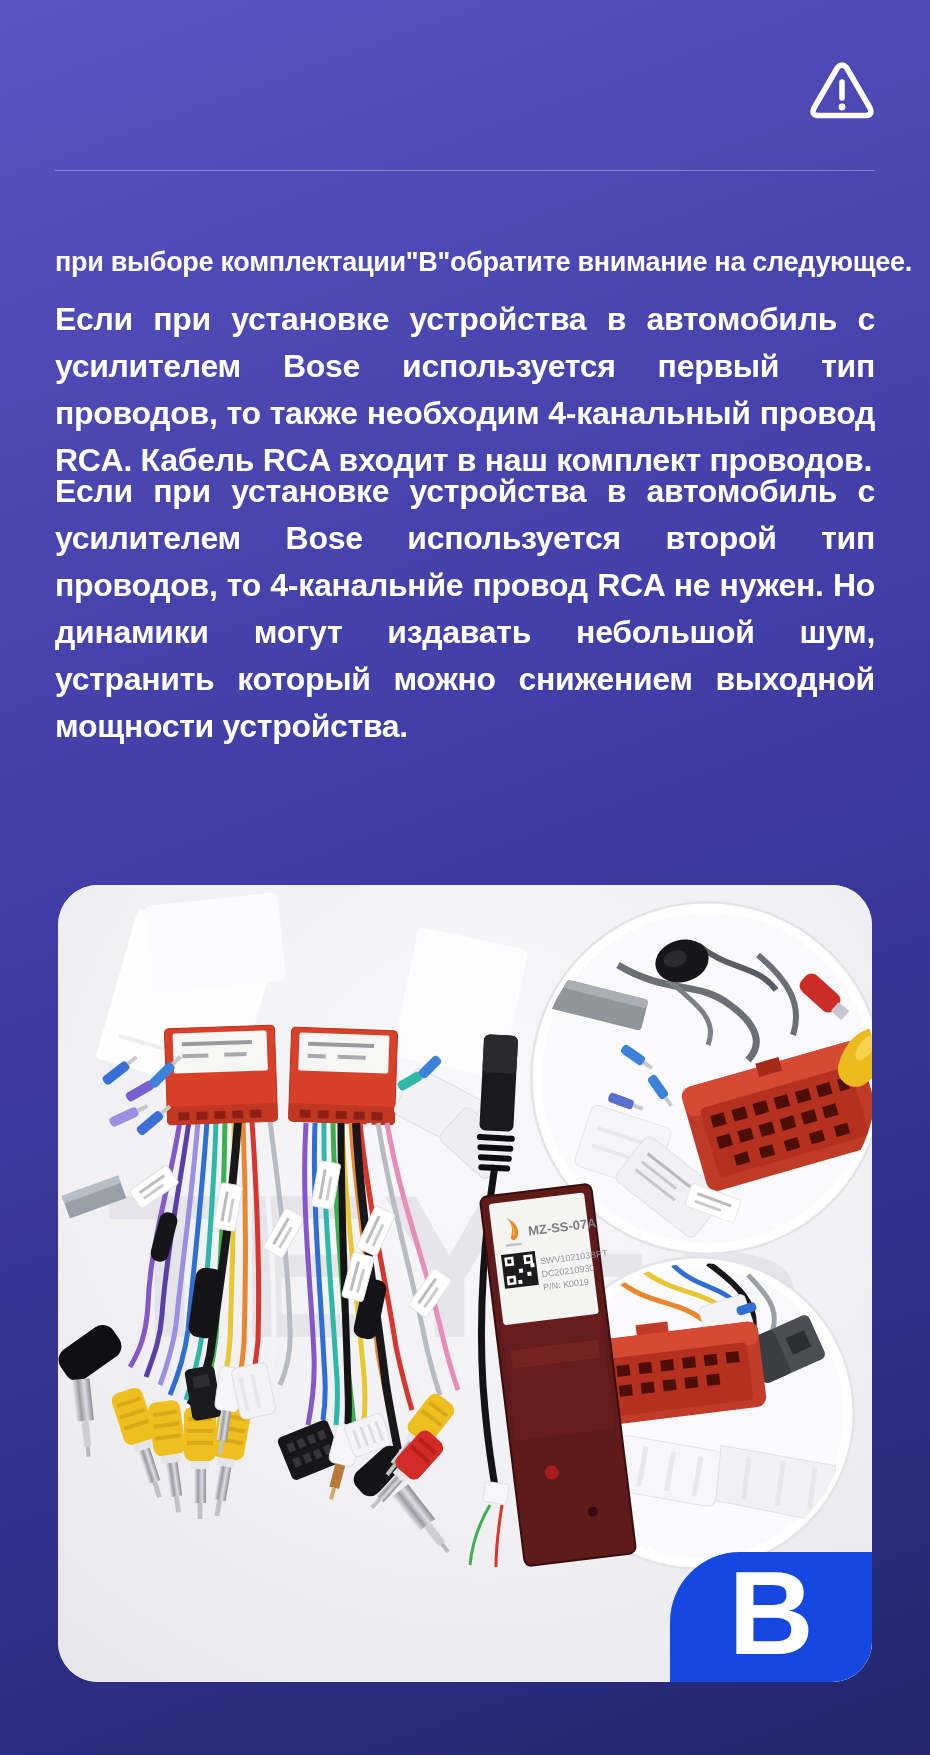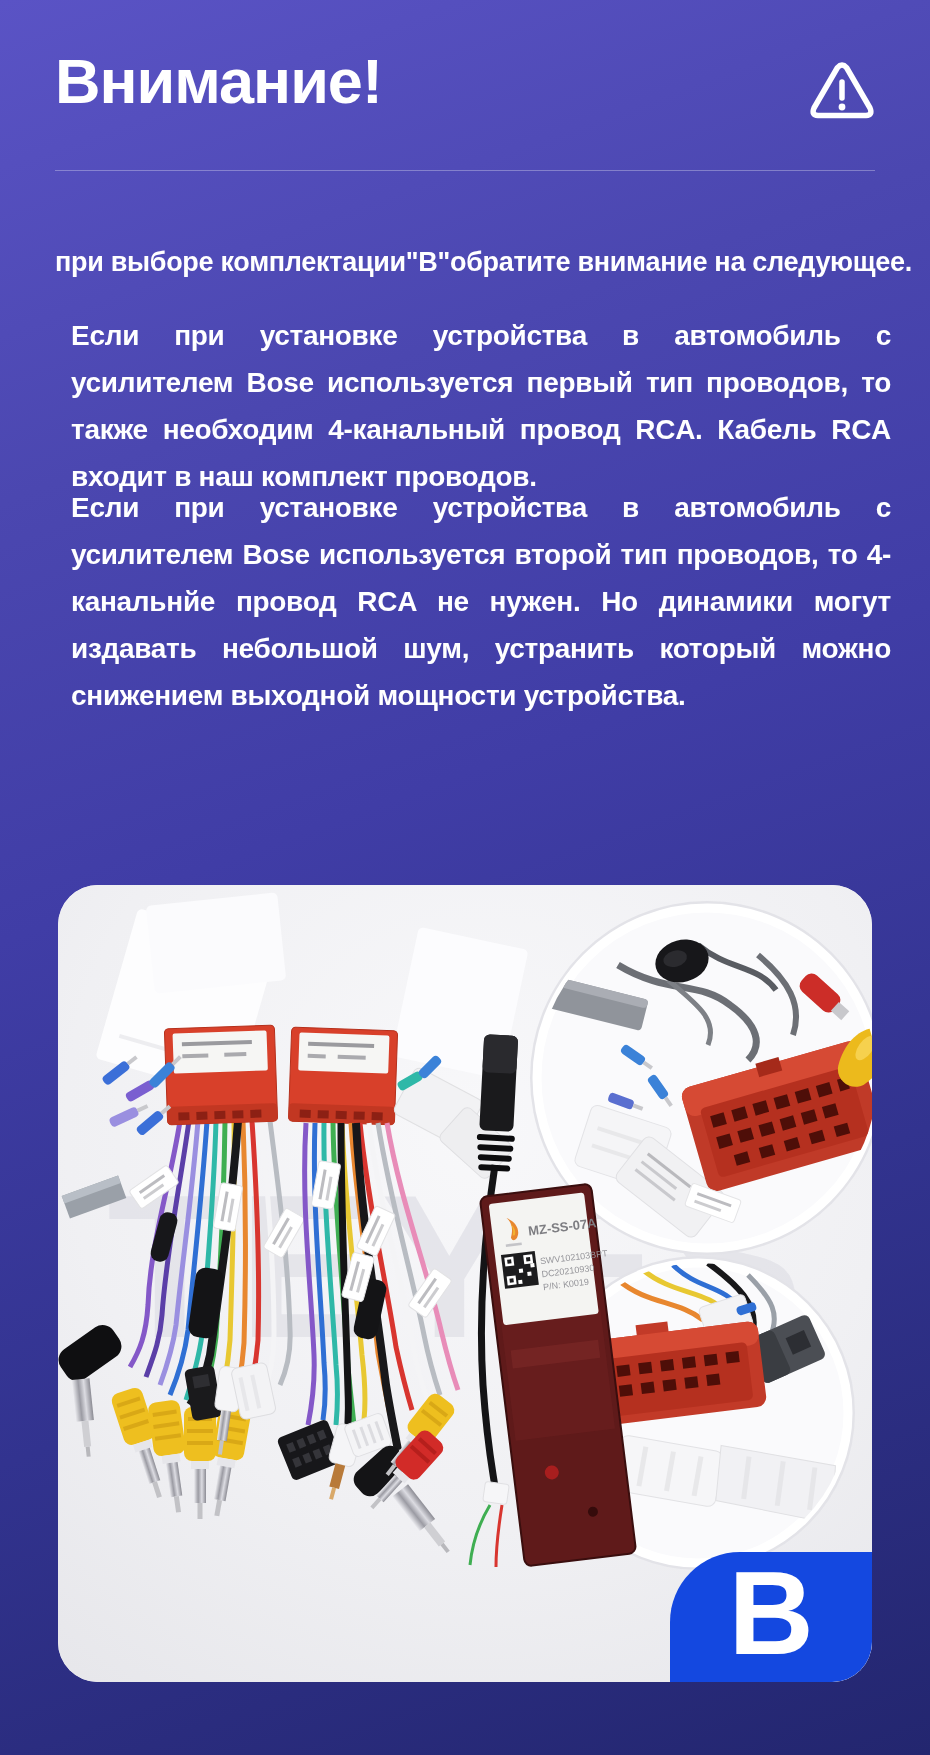--- a/index.html
+++ b/index.html
@@ -13,42 +13,41 @@
     font-size:63px;font-weight:bold;letter-spacing:-1px;line-height:1;
   }
   .warn-icon{position:absolute;left:808px;top:60px;width:68px;height:62px;}
   .divider{position:absolute;left:55px;top:170px;width:820px;height:1px;background:rgba(255,255,255,0.30);}
   .intro{
     position:absolute;left:55px;top:220px;width:840px;color:#ffffff;
     font-size:27px;font-weight:bold;letter-spacing:-0.3px;white-space:nowrap;
   }
   .para{
     position:absolute;left:55px;width:820px;color:#ffffff;
-    font-size:28px;font-weight:bold;letter-spacing:-0.3px;line-height:47px;
-    text-align:justify;margin:16px;
+    font-size:32px;font-weight:bold;letter-spacing:-0.3px;line-height:47px;
+    text-align:justify;margin:0;
   }
   .p2{top:296px;} .p3{top:468px;} .p4{top:696px;}
   .card{
     position:absolute;left:58px;top:885px;width:814px;height:797px;
     border-radius:40px;overflow:hidden;background:#f0f0f3;
   }
   .card svg{display:block;}
   .badge{
     position:absolute;right:0;bottom:0;width:202px;height:130px;
     border-radius:70px 0 36px 0;display:flex;align-items:center;justify-content:center;
     z-index:5;
   }
   .badge span{color:#fff;font-size:118px;font-weight:bold;line-height:1;transform:translateY(-4px);}
 </style>
 </head>
 <body>
 
 <div class="stage">
 
-  <div class="title">Внимание!</div>
 
   <div class="warn-icon">
     <svg width="68" height="62" viewBox="0 0 68 62">
       <path d="M29.5 7.5 Q34 2.5 38.5 7.5 L62 48 Q65 55 58 55.5 L10 55.5 Q3 55 6 48 Z" fill="none" stroke="#ffffff" stroke-width="5.5" stroke-linejoin="round"></path>
       <line x1="34" y1="22" x2="34" y2="38" stroke="#ffffff" stroke-width="5.5" stroke-linecap="round"></line>
       <circle cx="34" cy="47" r="3.4" fill="#ffffff"></circle>
     </svg>
   </div>
 
   <div class="divider"></div>

